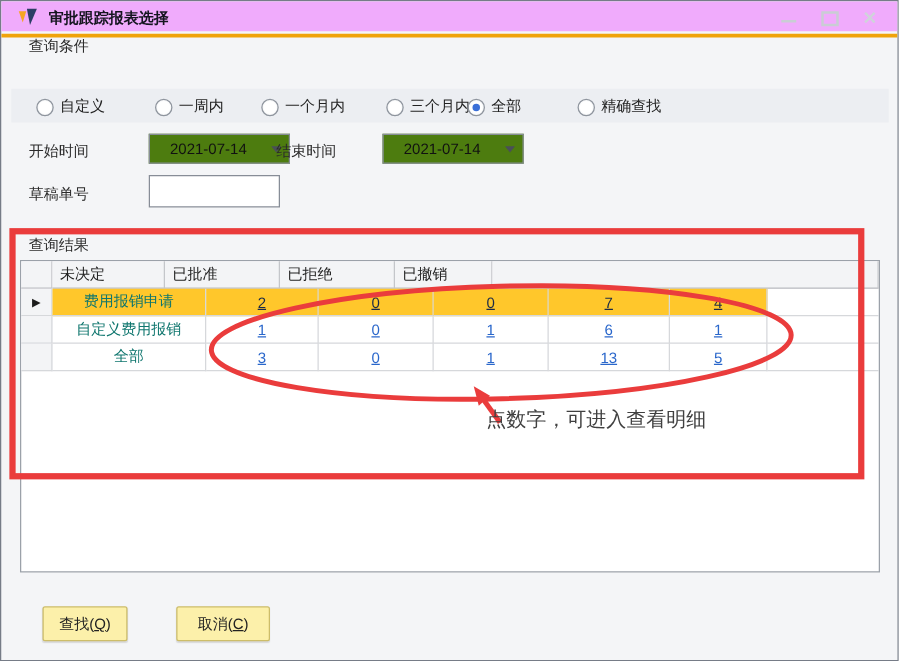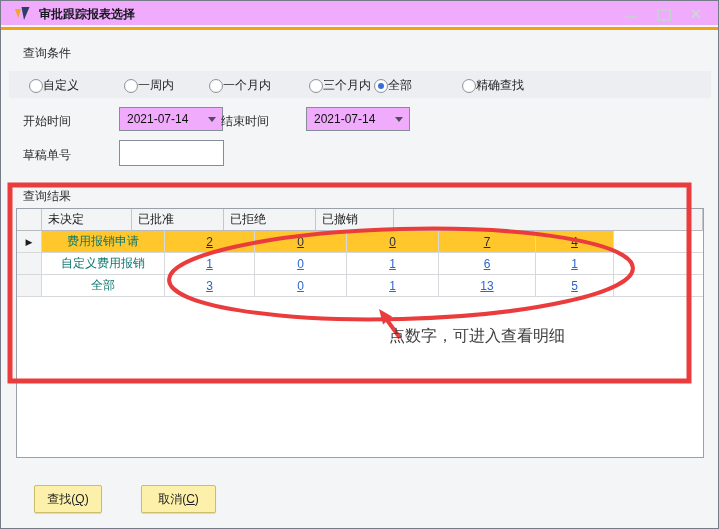--- a/index.html
+++ b/index.html
@@ -10,24 +10,24 @@
   .appicon{position:absolute;left:13px;top:5px;width:17px;height:16px;}
   .title{position:absolute;left:38px;top:0;height:26px;line-height:27px;font-size:12px;font-weight:bold;color:#15151f;}
   .winbtn{position:absolute;top:0;width:30px;height:26px;cursor:pointer;}
   .wb-min{right:72px;}.wb-max{right:40px;}.wb-close{right:6px;}
   .wb-min::after{content:"";position:absolute;left:9px;top:15px;width:12px;height:2px;background:#c9cdd4;}
   .wb-max::after{content:"";position:absolute;left:9px;top:8px;width:10px;height:8px;border:2px solid #c9cdd4;}
   .wb-close::after{content:"✕";position:absolute;left:8px;top:5px;font-size:14px;font-weight:bold;color:#cfd3da;}
   
   .lbl{position:absolute;font-size:12px;color:#2b2b2b;white-space:nowrap;}
   .radiostrip{position:absolute;left:8px;top:70px;width:702px;height:27px;background:#eceef2;}
-  .radio{position:absolute;top:6px;display:flex;align-items:center;gap:0;font-size:12px;color:#222;cursor:pointer;white-space:nowrap;}
+  .radio{position:absolute;top:6px;display:flex;align-items:center;gap:5px;font-size:12px;color:#222;cursor:pointer;white-space:nowrap;}
   .rb{width:12px;height:12px;border-radius:50%;border:1px solid #8f959e;background:radial-gradient(#ffffff 55%,#dfe2e6);display:inline-block;position:relative;}
   .rb.on::after{content:"";position:absolute;left:3px;top:3px;width:6px;height:6px;border-radius:50%;background:#3a6fd8;}
-  .combo{position:absolute;width:95px;height:22px;background:#f0abfc;border:1px solid #878d97;font-size:12px;color:#111;line-height:22px;padding-left:7px;box-sizing:content-box;cursor:pointer;}
+  .combo{position:absolute;width:95px;height:22px;background:#4d7c0f;border:1px solid #878d97;font-size:12px;color:#111;line-height:22px;padding-left:16px;box-sizing:content-box;cursor:pointer;}
   .combo .arr{position:absolute;right:6px;top:9px;width:0;height:0;border-left:4px solid transparent;border-right:4px solid transparent;border-top:5px solid #4a4f58;}
   .textinput{position:absolute;width:95px;height:22px;background:#fff;border:1px solid #878d97;font-size:12px;padding-left:6px;box-sizing:content-box;font-family:"Liberation Sans",sans-serif;}
   
   .grid{position:absolute;left:15px;top:207px;width:686px;height:248px;background:#fff;border:1px solid #9ba1a9;}
   .g-row{display:flex;height:22px;}
   .g-cell{box-sizing:border-box;border-right:1px solid #d6d8db;border-bottom:1px solid #d6d8db;height:22px;font-size:12px;display:flex;align-items:center;justify-content:center;overflow:hidden;}
   .g-header .g-cell{background:#f3f4f6;border-right:1px solid #c4c6ca;border-bottom:1px solid #b9bbc0;justify-content:flex-start;padding-left:6px;color:#222;}
   .ind-col{width:25px;flex:none;background:#f3f4f6;justify-content:center;padding-left:0 !important;}
   .c-type{width:123px;flex:none;}
   .c-n0{width:90px;flex:none;}
@@ -60,21 +60,21 @@
       <polygon points="1,3 7,3 4.2,12" fill="#f5a623"></polygon>
       <polygon points="7.5,1 15.5,1 10,14" fill="#2c3e66"></polygon>
     </svg>
     <span class="title">审批跟踪报表选择</span>
     <div class="winbtn wb-min"></div>
     <div class="winbtn wb-max"></div>
     <div class="winbtn wb-close"></div>
   </div>
   <div class="accentline"></div>
 
-  <div class="lbl" style="left:22px;top:44px;">查询条件</div>
+  <div class="lbl" style="left:22px;top:28px;">查询条件</div>
 
   <div class="radiostrip">
     <label class="radio" style="left:20px;">
       <span class="rb"></span>
       <span>自定义</span>
     </label>
     <label class="radio" style="left:115px;">
       <span class="rb"></span>
       <span>一周内</span>
     </label>

